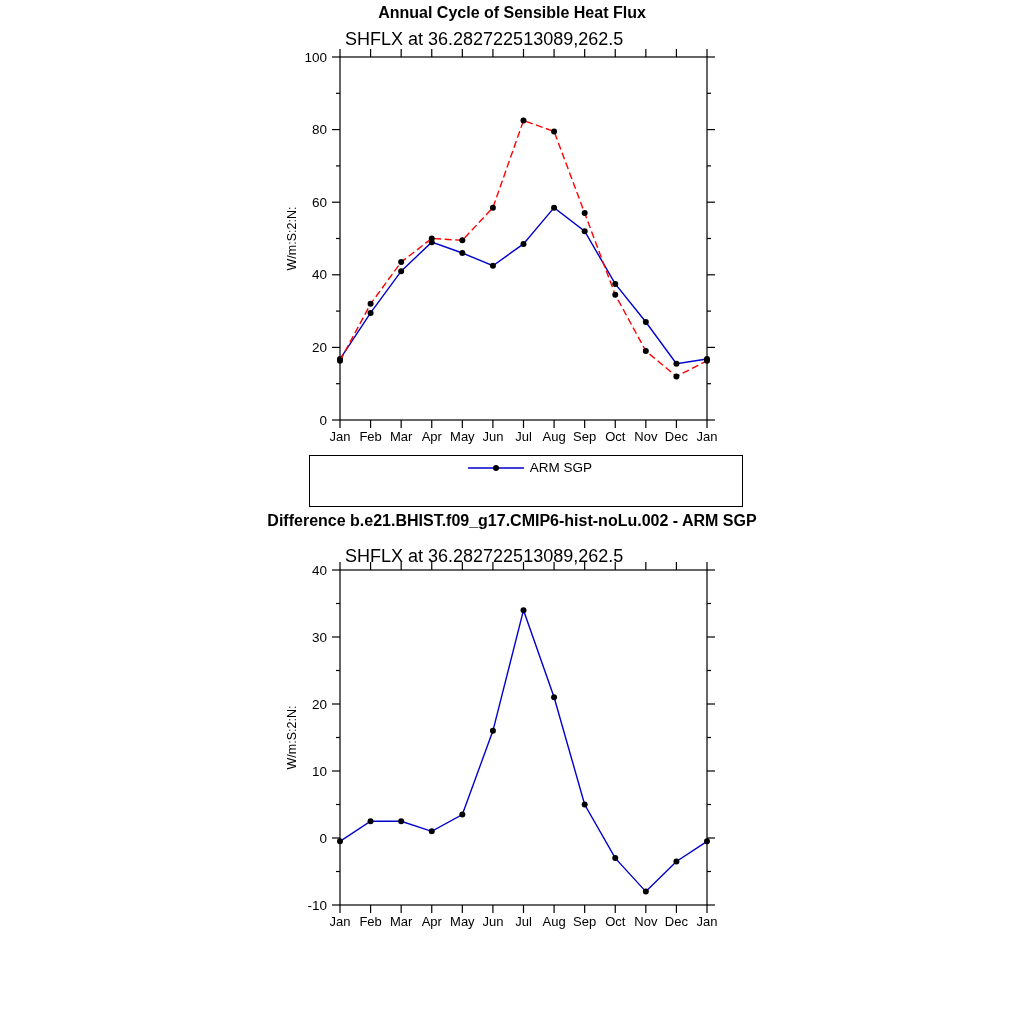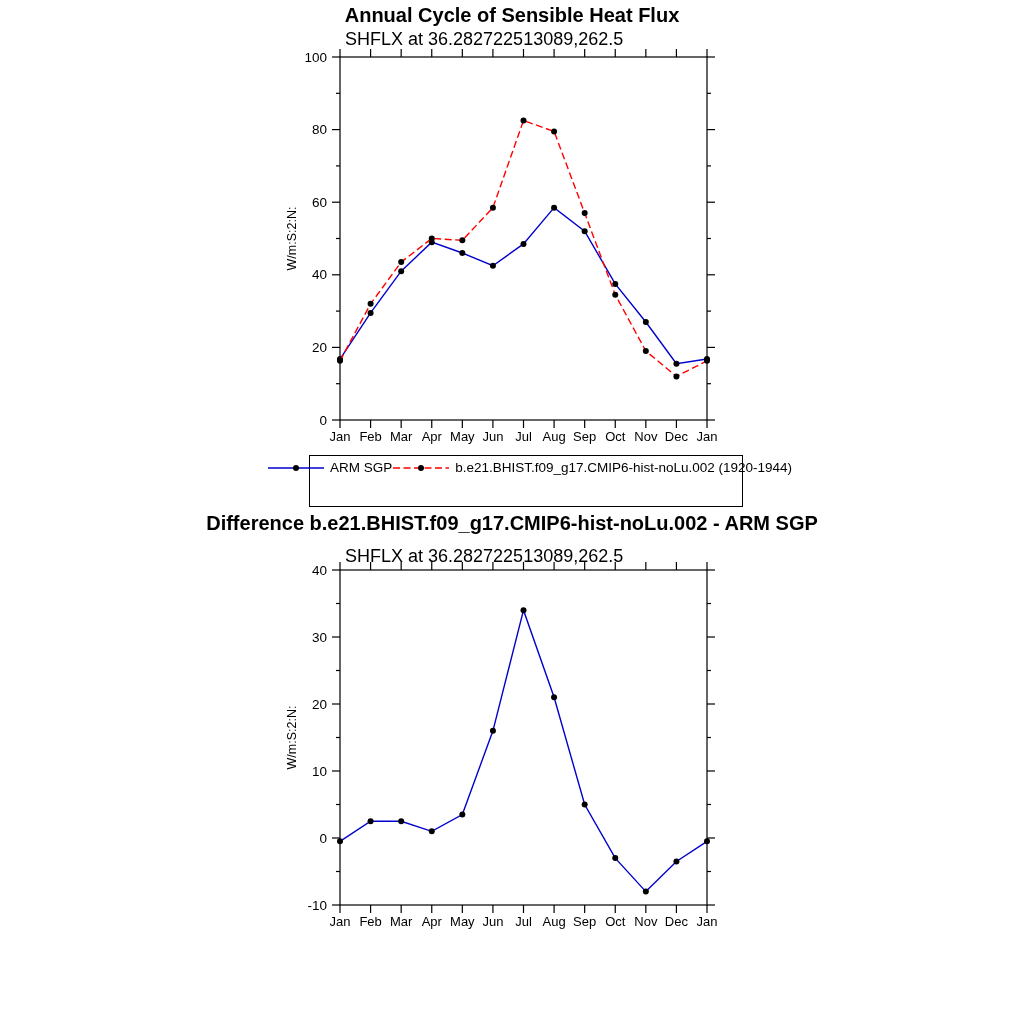--- a/index.html
+++ b/index.html
@@ -6,21 +6,21 @@
   body {
     width: 1024px; height: 1024px;
     position: relative;
     background: #ffffff;
     font-family: "Liberation Sans", "DejaVu Sans", sans-serif;
     color: #000;
     overflow: hidden;
   }
   .chart-title {
     position: absolute; left: 0; width: 1024px;
-    text-align: center; font-weight: bold; font-size: 20px;
+    text-align: center; font-weight: bold; font-size: 16px;
   }
   .chart-subtitle { position: absolute; font-size: 18px; }
   #plot-svg { position: absolute; left: 0; top: 0; }
   #plot-svg text { font-family: "Liberation Sans", "DejaVu Sans", sans-serif; fill: #000; }
   .legend-box {
     position: absolute; left: 309px; top: 455px;
     width: 434px; height: 52px;
     border: 1px solid #000; box-sizing: border-box;
     display: flex; flex-direction: row; justify-content: center;
     padding-left: 7px; background: #fff;
@@ -219,24 +219,17 @@
   </svg>
 
 <div class="legend-box" id="legend">
     <div class="legend-row">
       <svg width="58" height="12">
         <line x1="1" y1="6" x2="57" y2="6" stroke="#0000cc" stroke-width="1.4"></line>
         <circle cx="29" cy="6" r="3" fill="#000000"></circle>
       </svg>
       <span class="legend-label">ARM SGP</span>
     </div>
-    <div class="legend-row">
-      <svg width="58" height="12">
-        <line x1="1" y1="6" x2="57" y2="6" stroke="#ff0000" stroke-width="1.4" stroke-dasharray="7 3.5"></line>
-        <circle cx="29" cy="6" r="3" fill="#000000"></circle>
-      </svg>
-      <span class="legend-label">b.e21.BHIST.f09_g17.CMIP6-hist-noLu.002 (1920-1944)</span>
-    </div>
   </div>
 
 <div class="chart-title" style="top:512px">Difference b.e21.BHIST.f09_g17.CMIP6-hist-noLu.002 - ARM SGP</div>
 
 <div class="chart-subtitle" style="left:345px;top:546px">SHFLX at 36.282722513089,262.5</div>
 
 </body></html>

